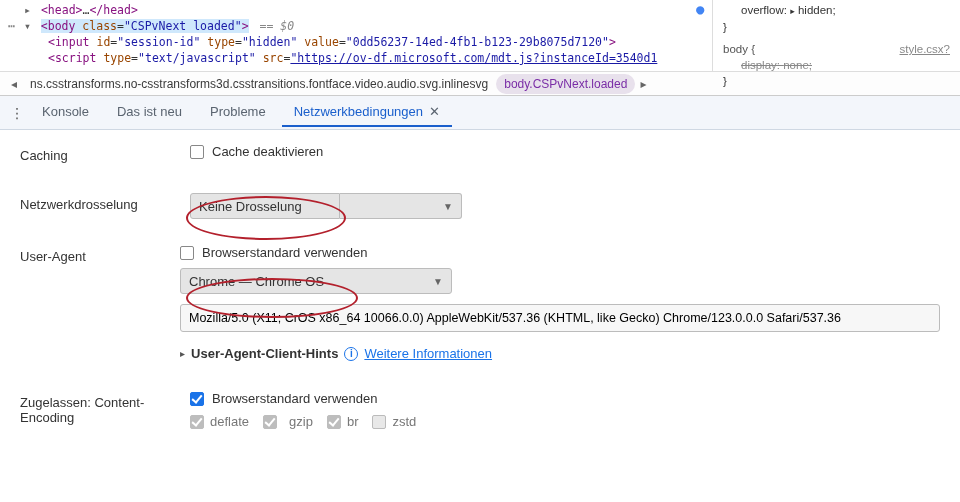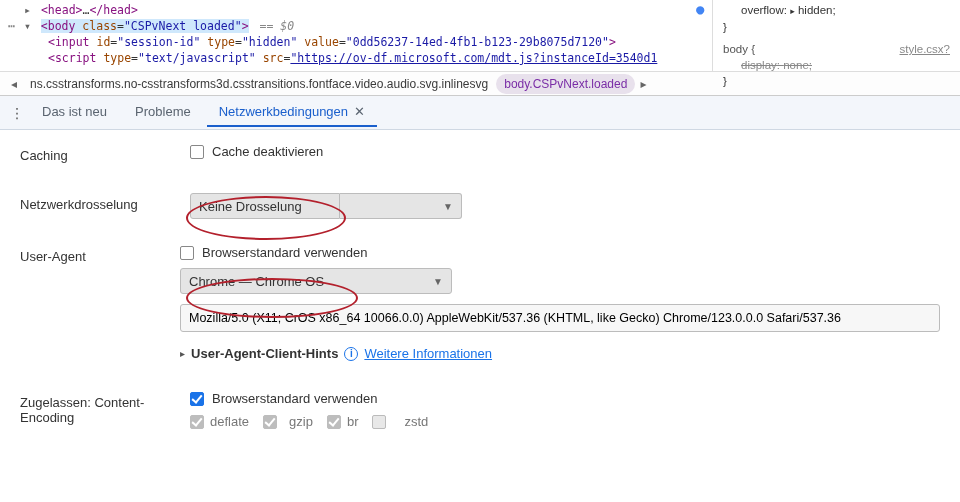--- a/index.html
+++ b/index.html
@@ -208,20 +208,21 @@
 
 <div class="breadcrumb-bar">
   <div class="bc-arrow">◂</div>
   <div class="bc-item long">ns.csstransforms.no-csstransforms3d.csstransitions.fontface.video.audio.svg.inlinesvg</div>
   <div class="bc-item sel">body.CSPvNext.loaded</div>
   <div class="bc-arrow">▸</div>
 </div>
 
 <div class="drawer-tabs">
   <div class="kebab">⋮</div>
+  <div class="tab">Konsole</div>
   <div class="tab">Das ist neu</div>
   <div class="tab">Probleme</div>
   <div class="tab active"><span>Netzwerkbedingungen</span><span class="close">✕</span></div>
 </div>
 
 <div class="panel">
 
   <div class="row">
     <div class="label">Caching</div>
     <div class="controls">
@@ -283,21 +284,21 @@
             <span>deflate</span>
           </span>
         <span style="display:flex;align-items:flex-end;gap:12px;">
             <span class="chk disabled checked"></span>
             <span>gzip</span>
           </span>
         <span style="display:flex;align-items:center;gap:6px;">
             <span class="chk disabled checked"></span>
             <span>br</span>
           </span>
-        <span style="display:flex;align-items:center;gap:18px;">
+        <span style="display:flex;align-items:center;gap:6px;">
             <span class="chk disabled"></span>
             <span>zstd</span>
           </span>
       </div>
     </div>
   </div>
 
 </div>
 
 <div class="red-ellipse e1"></div>

